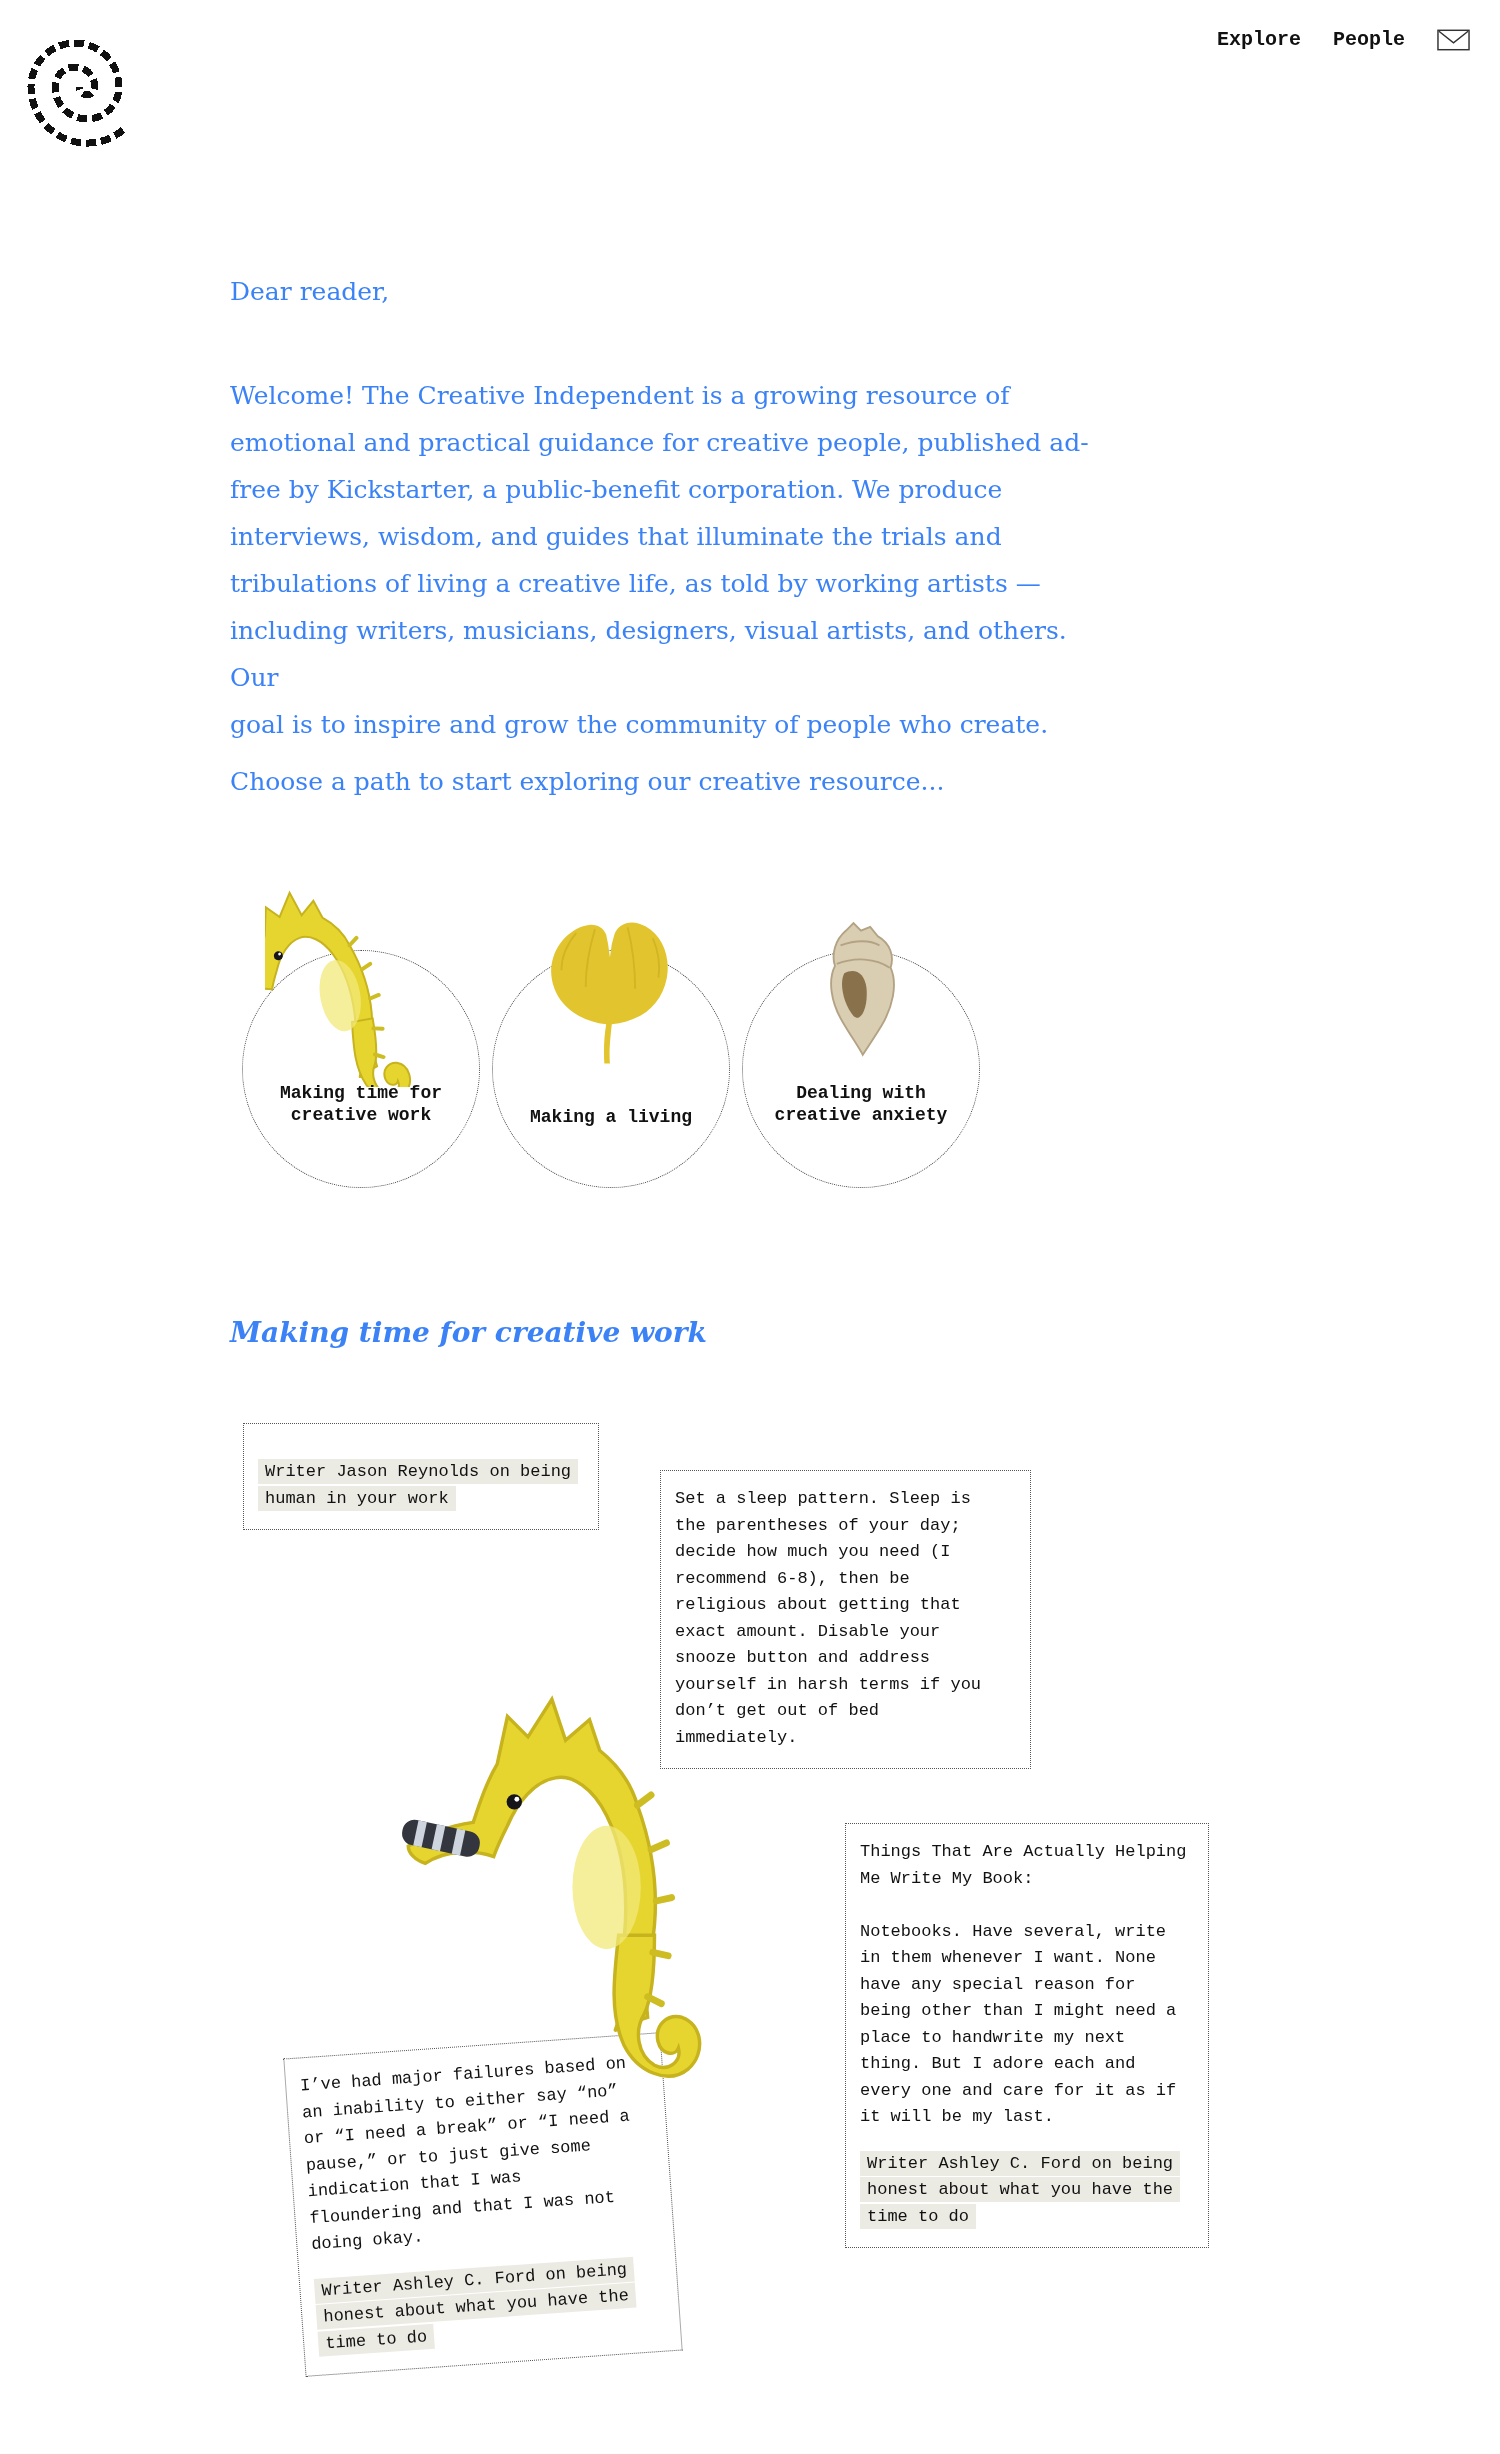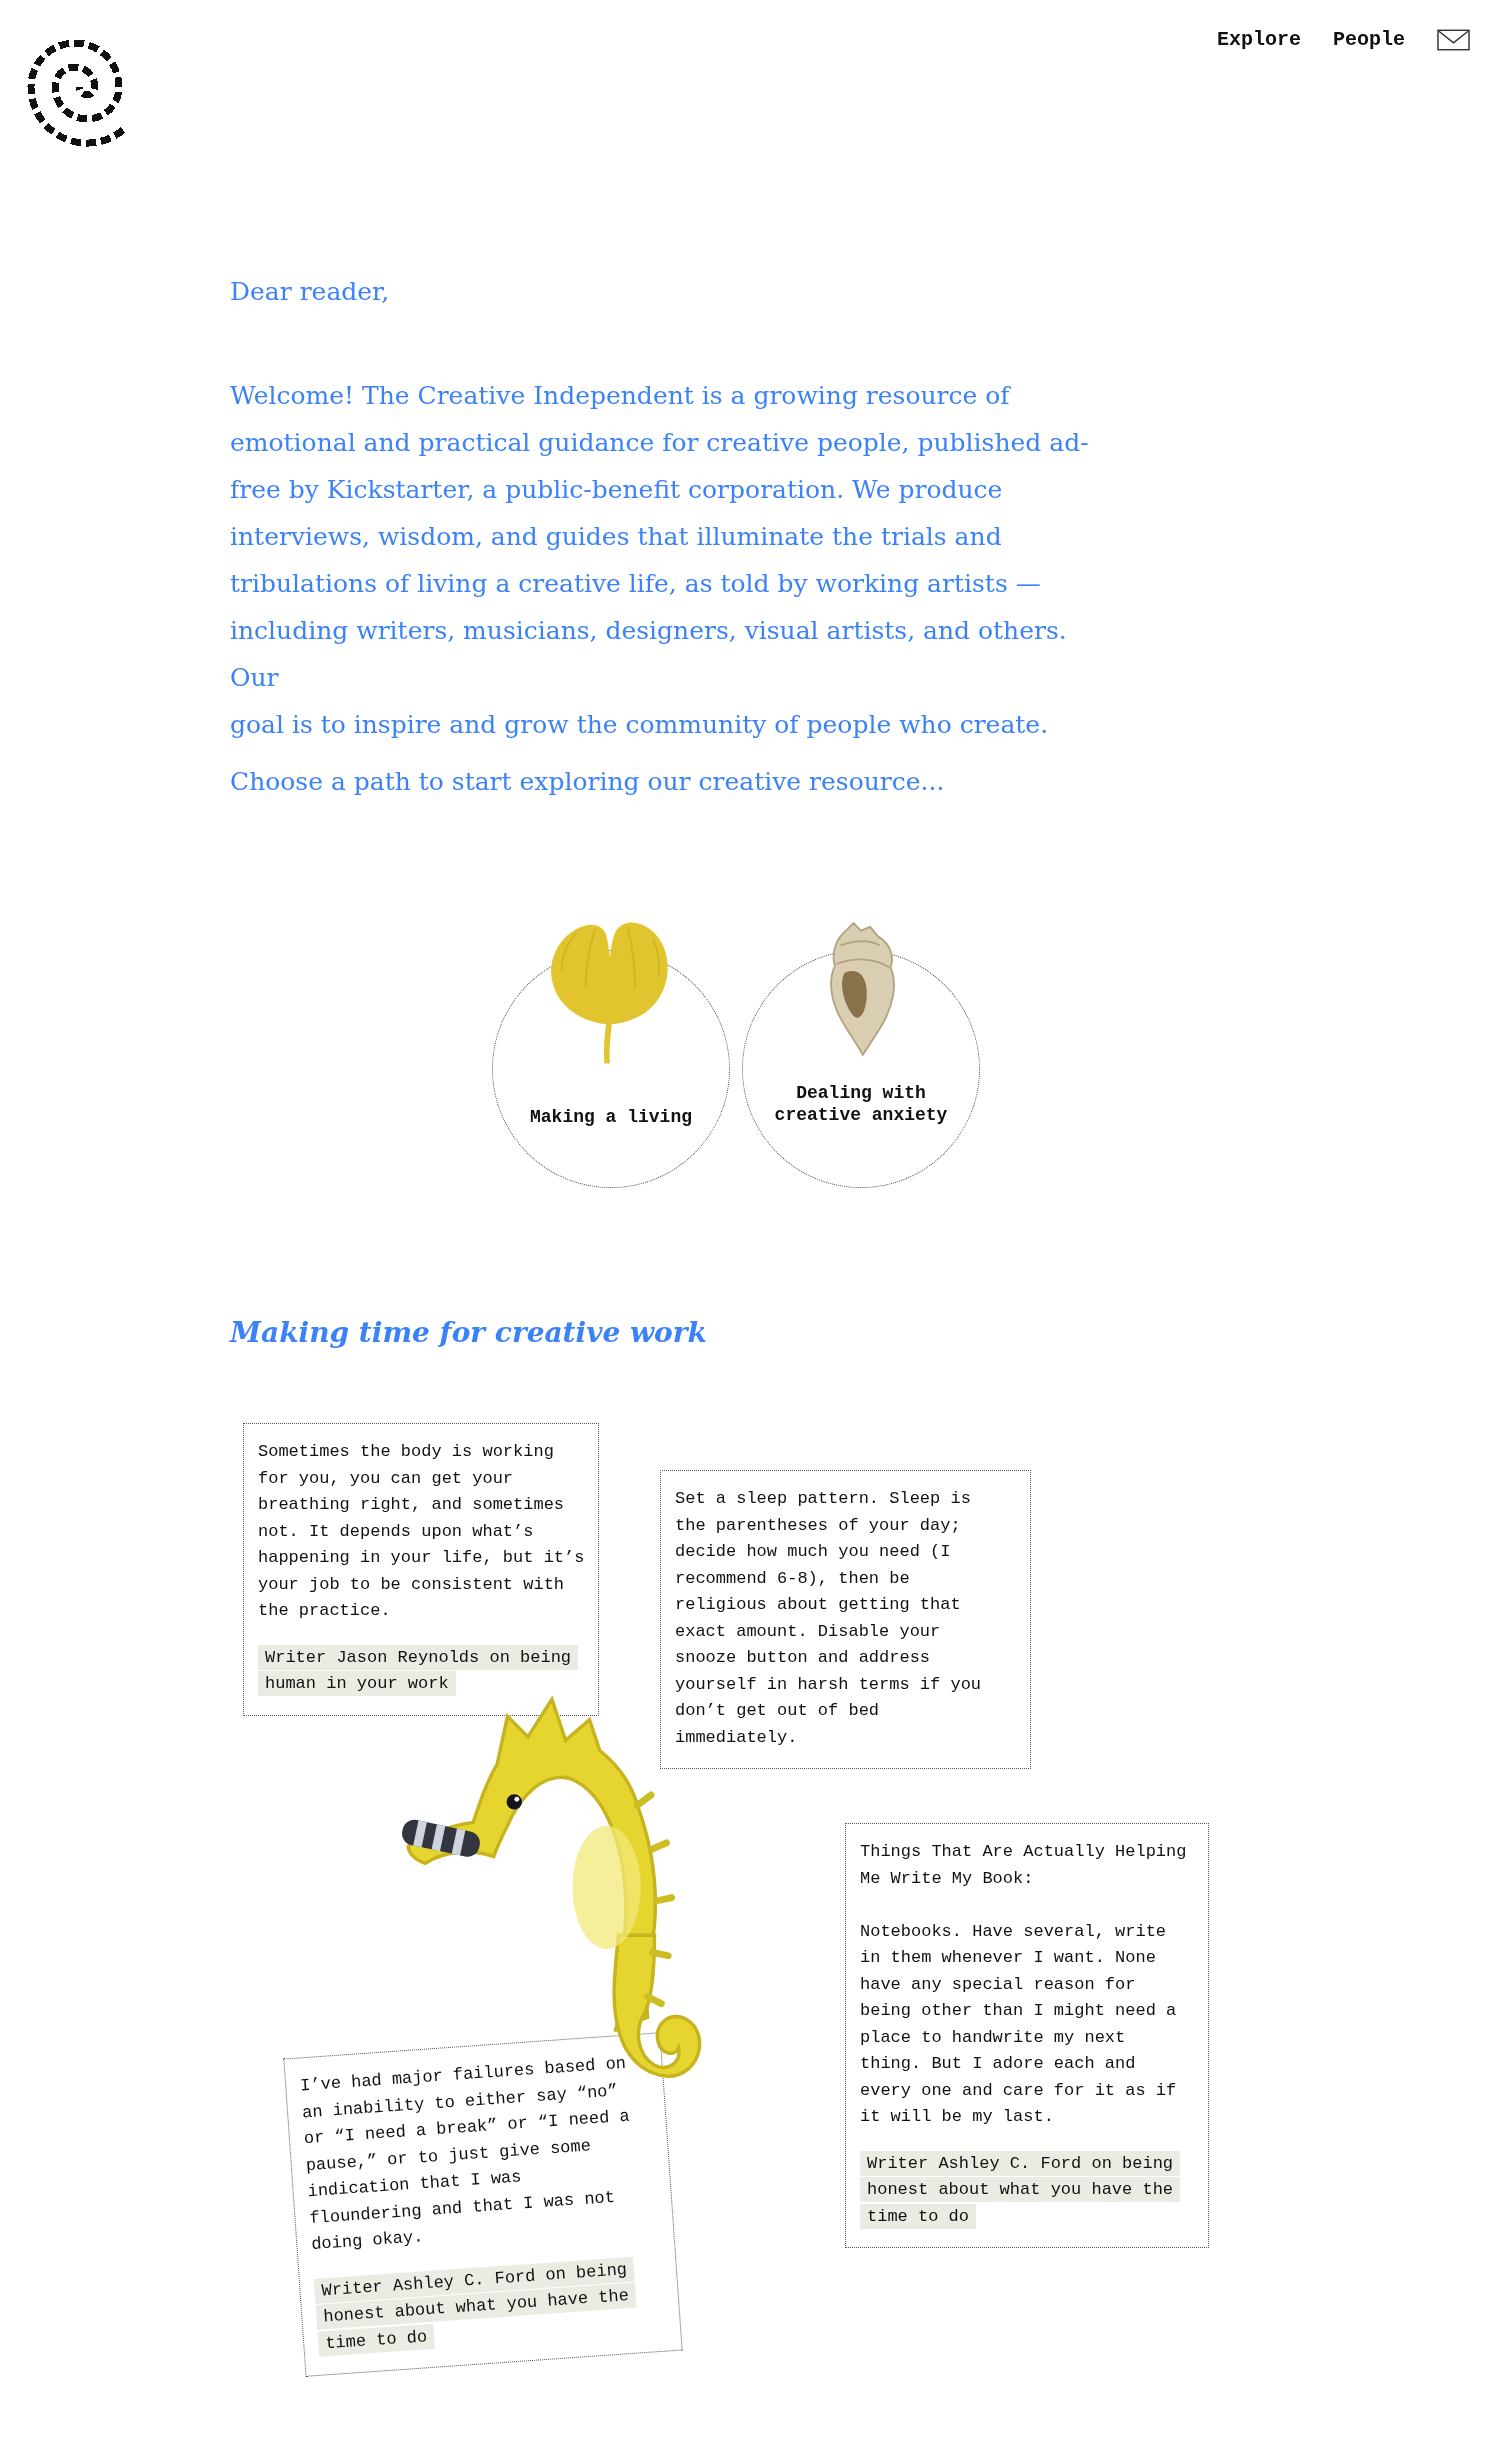--- a/index.html
+++ b/index.html
@@ -148,44 +148,44 @@
   <div class="serif greeting">Dear reader,</div>
   <div class="serif intro">Welcome! The Creative Independent is a growing resource of
 emotional and practical guidance for creative people, published ad-
 free by Kickstarter, a public-benefit corporation. We produce
 interviews, wisdom, and guides that illuminate the trials and
 tribulations of living a creative life, as told by working artists —
 including writers, musicians, designers, visual artists, and others. Our
 goal is to inspire and grow the community of people who create.</div>
   <div class="serif choose">Choose a path to start exploring our creative resource...</div>
 
+  <div class="path-item p1">
+    <svg class="path-art art1">
+        <use href="#seahorse-sym" transform="rotate(-10 100 130)" width="200" height="260" x="-24" y="-31" transform-origin="76 99"></use>
+      </svg>
+    <div class="path-label lab2">Making time for
+creative work</div>
+  </div>
   <div class="path-item p2">
     <svg class="path-art art2" viewBox="0 0 150 180">
         <use href="#ginkgo-sym"></use>
       </svg>
     <div class="path-label lab1">Making a living</div>
   </div>
   <div class="path-item p3">
     <svg class="path-art art3" viewBox="0 0 110 150">
         <use href="#shell-sym"></use>
       </svg>
     <div class="path-label lab2">Dealing with
 creative anxiety</div>
   </div>
 
   <h2 class="serif section-heading">Making time for creative work</h2>
 
   <div class="quote-card q1">
-    <div class="quote-text">Sometimes the body is working
-for you, you can get your
-breathing right, and sometimes
-not. It depends upon what’s
-happening in your life, but it’s
-your job to be consistent with
-the practice.</div>
     <div class="attr"><span class="hl">Writer Jason Reynolds on being
 human in your work</span></div>
   </div>
 
   <div class="quote-card q2">
     <div class="quote-text">Set a sleep pattern. Sleep is
 the parentheses of your day;
 decide how much you need (I
 recommend 6-8), then be
 religious about getting that

